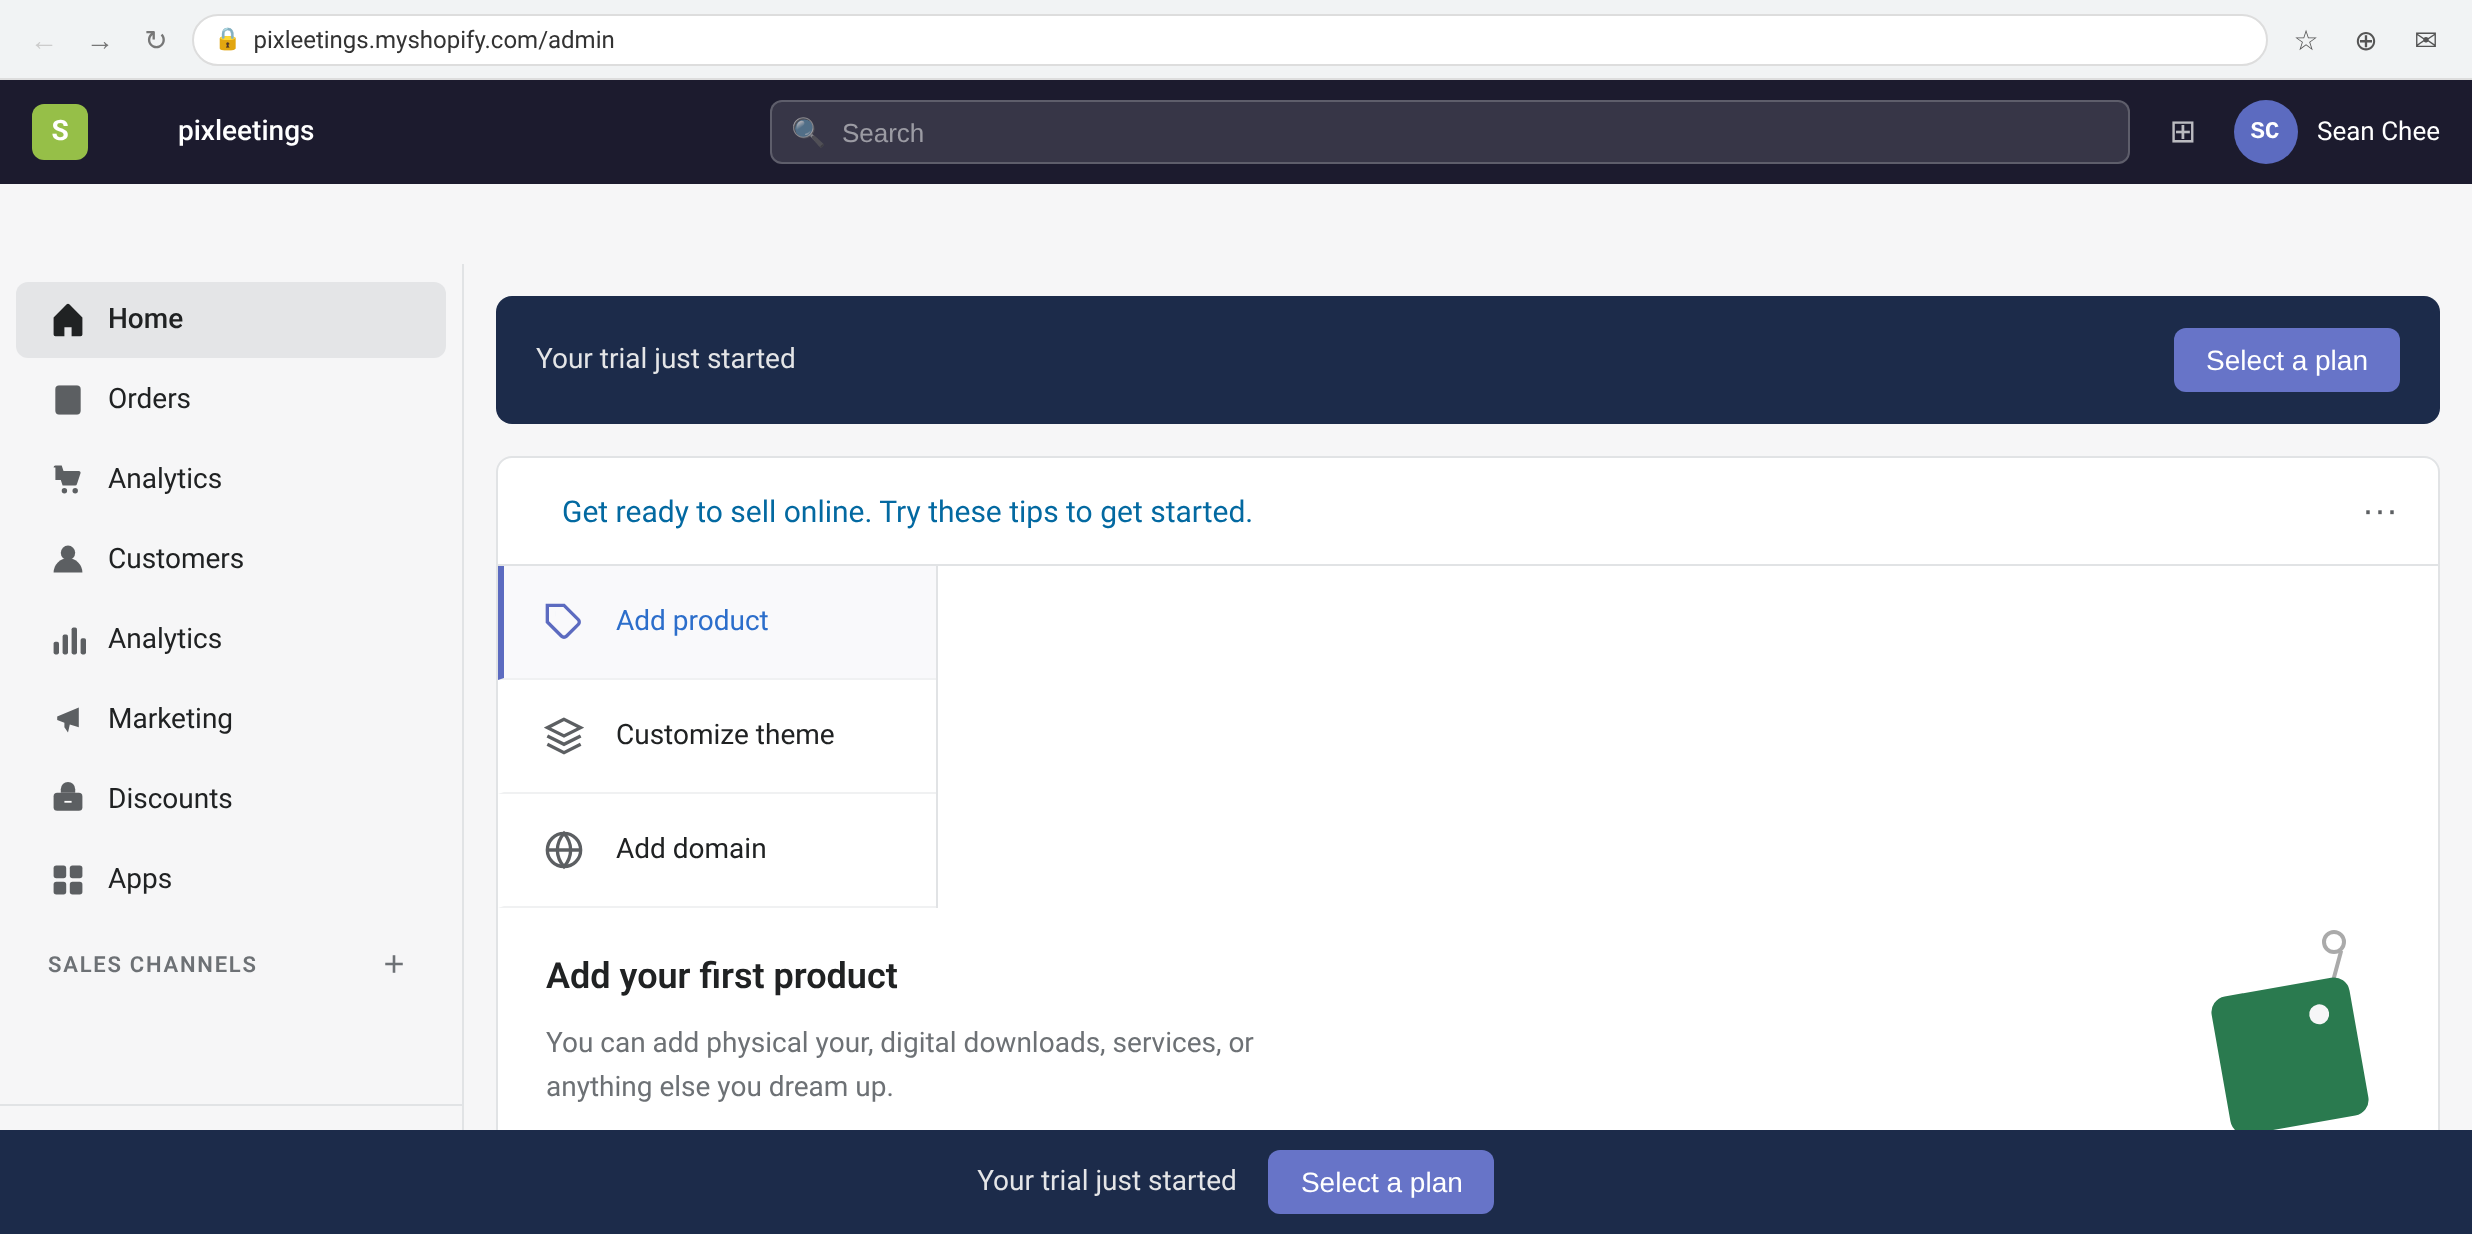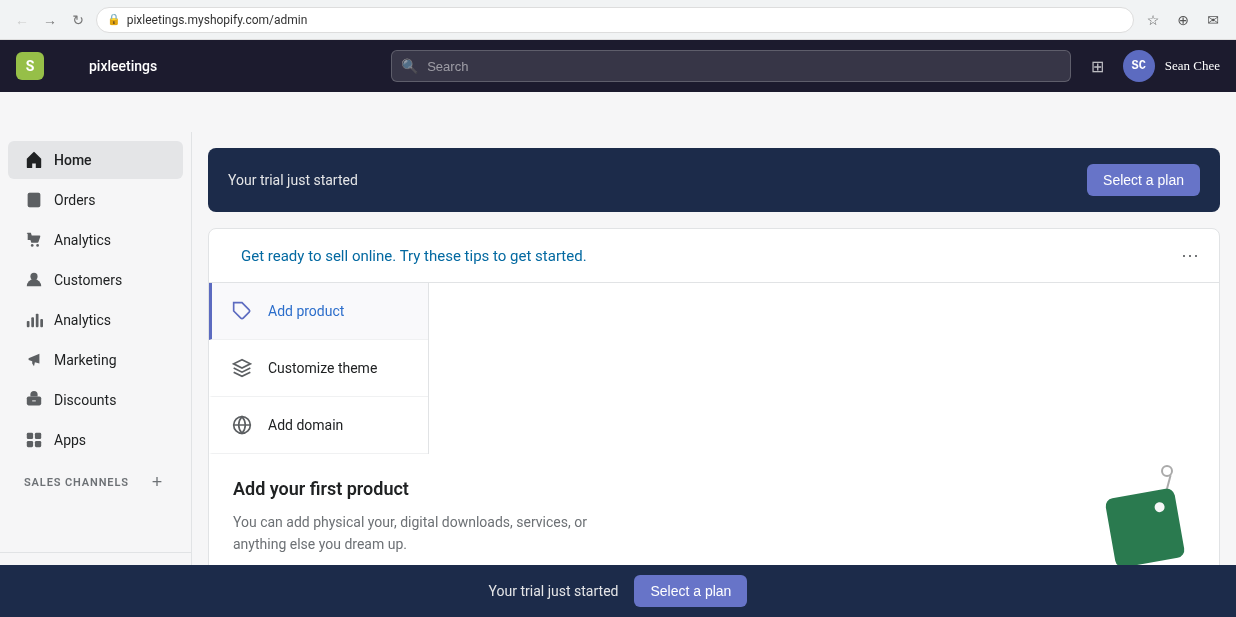--- a/index.html
+++ b/index.html
@@ -111,33 +111,33 @@
     }
     .avatar {
       width: 32px; height: 32px;
       border-radius: 50%;
       background: #5c6bc0;
       display: flex; align-items: center; justify-content: center;
       color: white; font-size: 12px; font-weight: 600;
       cursor: pointer;
       font-family: Liberation Mono, monospace;
     }
-    .user-name { color: white; font-size: 13px; font-family: Liberation Serif, serif; }
+    .user-name { color: white; font-size: 13px; }
 
     
     .main-layout {
       display: flex;
       flex: 1;
       margin-top: 92px; 
       overflow: hidden;
     }
 
     
     .sidebar {
-      width: 192px;
+      width: 232px;
       background: #f6f6f7;
       border-right: 1px solid #e1e3e5;
       display: flex;
       flex-direction: column;
       overflow-y: auto;
       flex-shrink: 0;
       padding: 8px 0;
     }
     .nav-item {
       display: flex;

